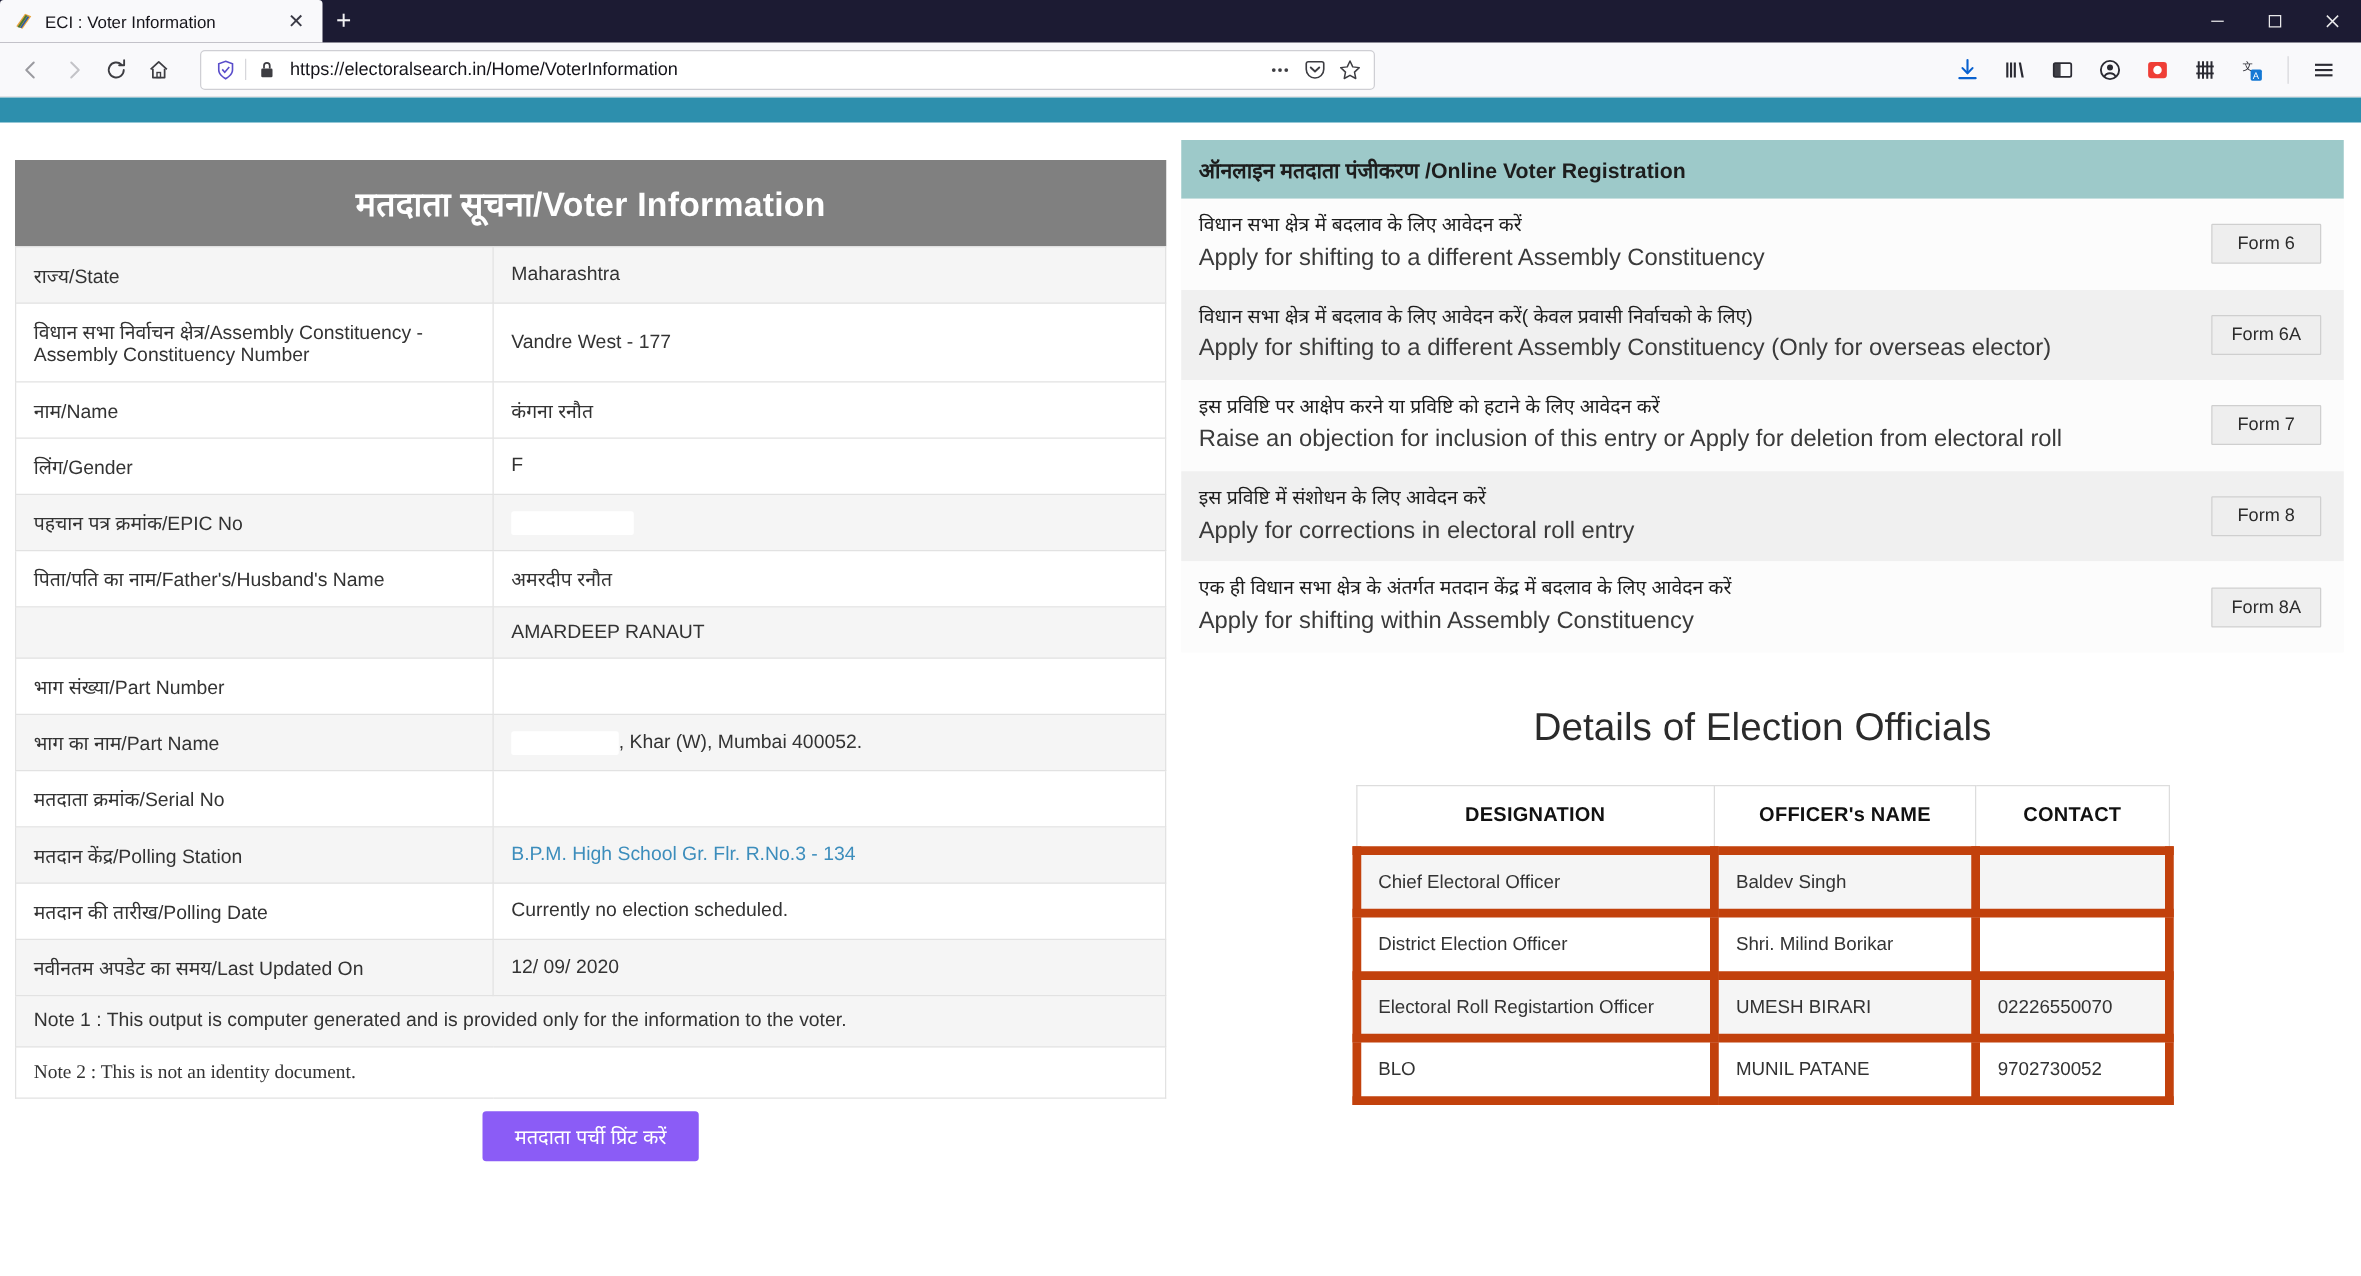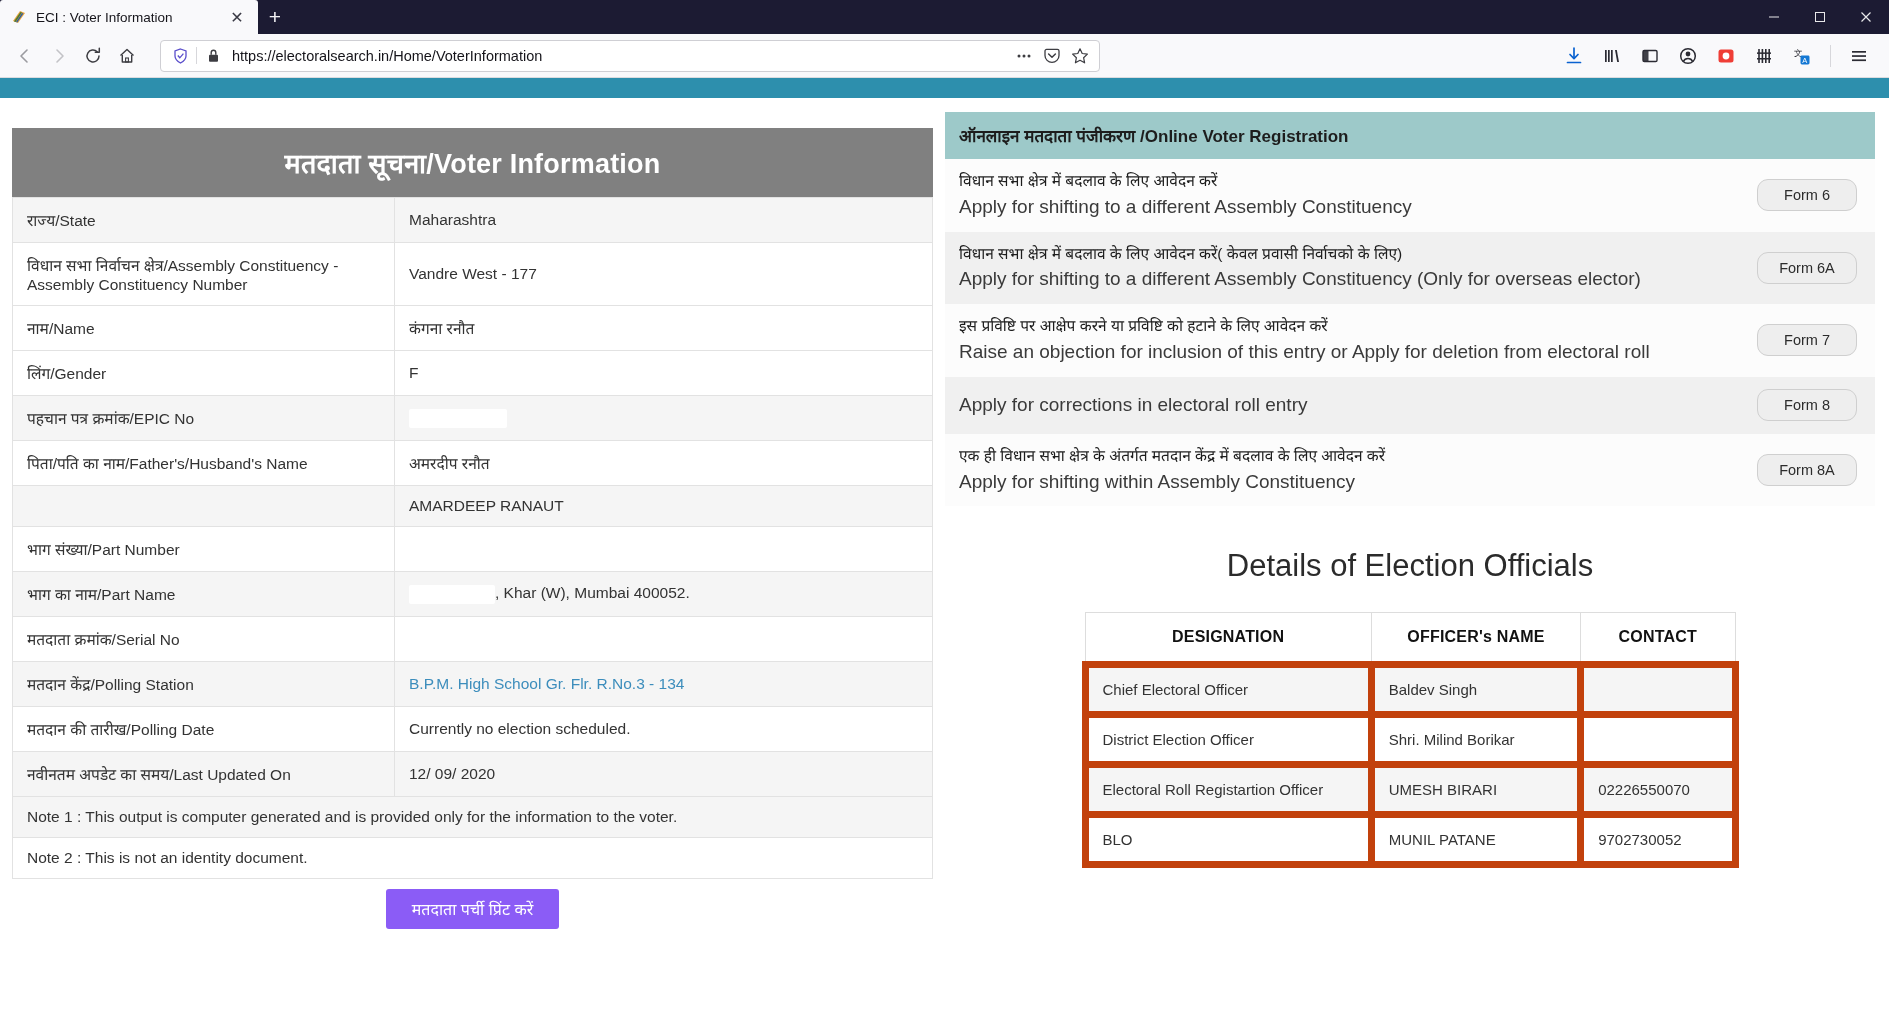--- a/index.html
+++ b/index.html
@@ -173,21 +173,21 @@
   .redact.w-epic { width: 98px; }
   .redact.w-part { width: 46px; }
   .redact.w-partname { width: 86px; }
   .redact.w-serial { width: 47px; }
   .link-blue { color: #3c8dbc; text-decoration: none; cursor: pointer; }
   .note-row td {
     background: #f5f5f5 !important;
     font-size: 15px;
     padding: 14px 14px;
   }
-  .note-row.alt td { background: #ffffff !important; }
+  .note-row.alt td { background: #ffffff !important; font-family: Liberation Serif, serif; }
   .print-wrap {
     text-align: center;
     padding-top: 10px;
   }
   .print-btn {
     display: inline-block;
     background: #8b5cf6;
     color: #fff;
     font-size: 16px;
     padding: 9px 26px;
@@ -220,25 +220,25 @@
     line-height: 1.35;
     margin-bottom: 2px;
   }
   .form-en {
     font-size: 19px;
     color: #3a3a3a;
     line-height: 1.35;
   }
   .form-btn {
     flex: 0 0 auto;
-    width: 100px;
+    width: 88px;
     text-align: center;
     background: #eeeeee;
     border: 1px solid #cfcfcf;
-    border-radius: 11px;
+    border-radius: 1px;
     font-size: 14.5px;
     color: #2c2c2c;
     padding: 7px 2px;
     cursor: pointer;
   }
 
   .officials-title {
     text-align: center;
     font-size: 31px;
     color: #2b2b2b;
@@ -526,20 +526,21 @@
           </div>
           <div class="form-row odd">
             <div class="form-texts">
               <div class="form-hi">इस प्रविष्टि पर आक्षेप करने या प्रविष्टि को हटाने के लिए आवेदन करें</div>
               <div class="form-en">Raise an objection for inclusion of this entry or Apply for deletion from electoral roll</div>
             </div>
             <div class="form-btn">Form 7</div>
           </div>
           <div class="form-row even">
             <div class="form-texts">
+              <div class="form-hi">इस प्रविष्टि में संशोधन के लिए आवेदन करें</div>
               <div class="form-en">Apply for corrections in electoral roll entry</div>
             </div>
             <div class="form-btn">Form 8</div>
           </div>
           <div class="form-row odd">
             <div class="form-texts">
               <div class="form-hi">एक ही विधान सभा क्षेत्र के अंतर्गत मतदान केंद्र में बदलाव के लिए आवेदन करें</div>
               <div class="form-en">Apply for shifting within Assembly Constituency</div>
             </div>
             <div class="form-btn">Form 8A</div>

